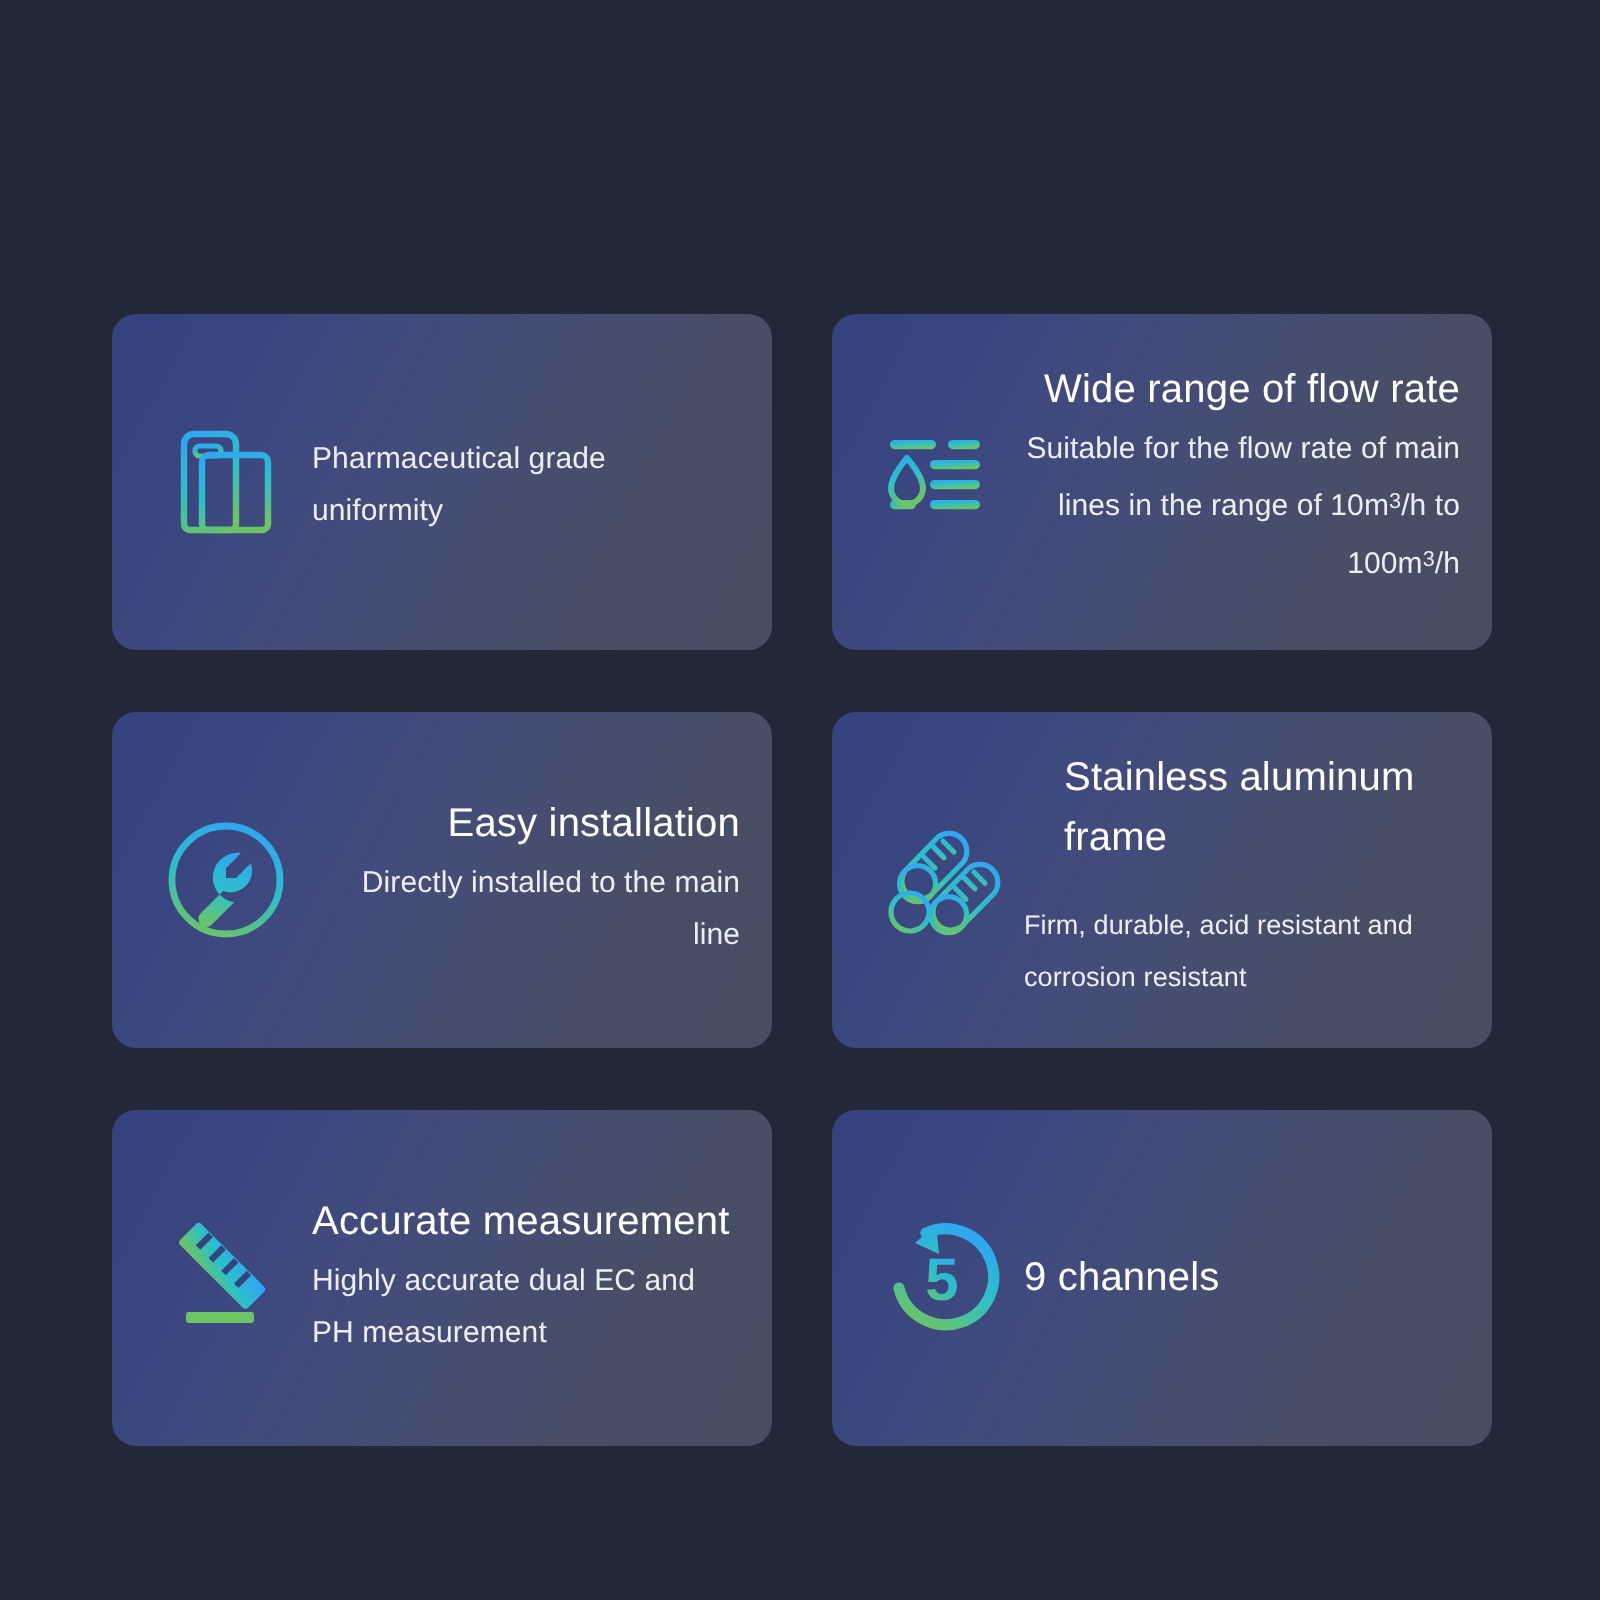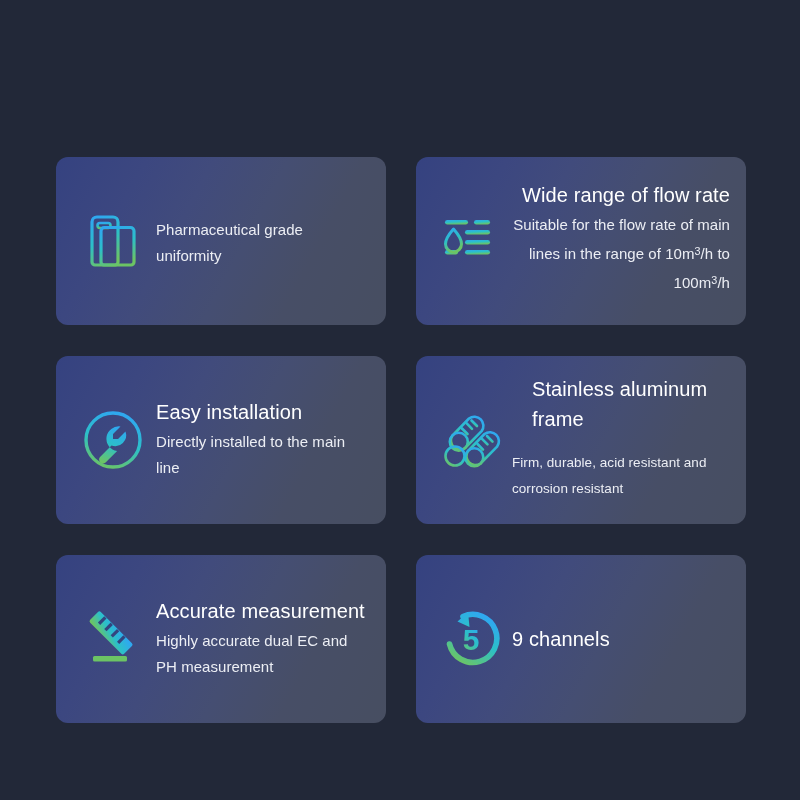--- a/index.html
+++ b/index.html
@@ -72,21 +72,21 @@
     letter-spacing: 0.05px;
   }
 
   
   .card--alt .card-title { font-size: 20px; line-height: 30px; margin-left: 20px; }
   .card--alt .card-desc  { font-size: 13.5px; line-height: 26px; margin-top: 16px; }
 
   
   .card--c1 .card-text { transform: translateY(0px); }
   .card--c2 .card-text { transform: translateY(-2px); text-align: right; }
-  .card--c3 .card-text { transform: translateY(0px); }
+  .card--c3 .card-text { transform: translateY(0px); text-align: right; }
   .card--c4 .card-text { transform: translateY(-2px); }
   .card--c5 .card-text { transform: translateY(0px); }
   .card--c6 .card-text { transform: translateY(0px); }
 
   .card--c2 .card-icon,
   .card--c4 .card-icon,
   .card--c6 .card-icon { flex-basis: 74px; width: 74px; }
 
   sup { font-size: 0.72em; vertical-align: 0.34em; }
 </style>

